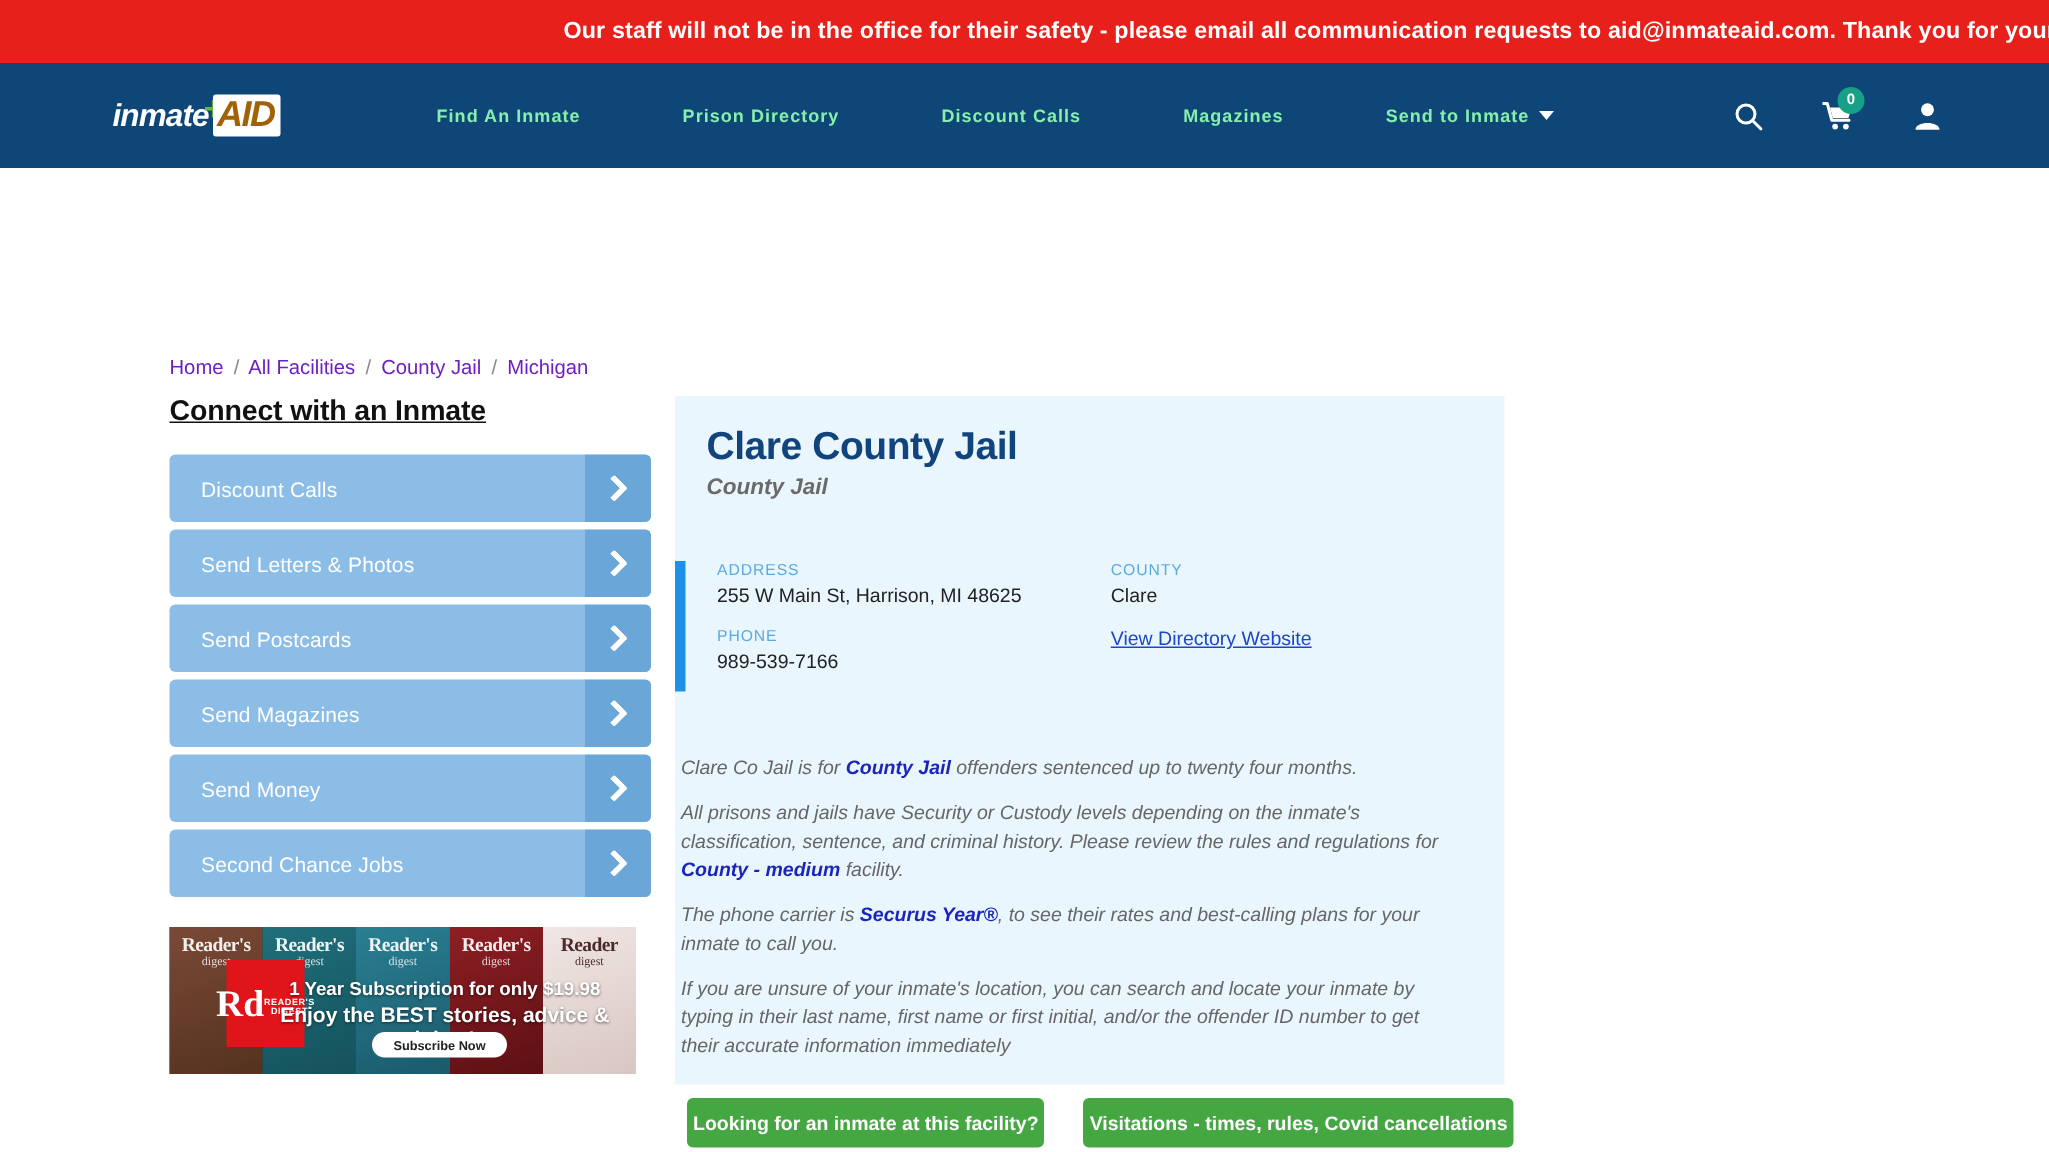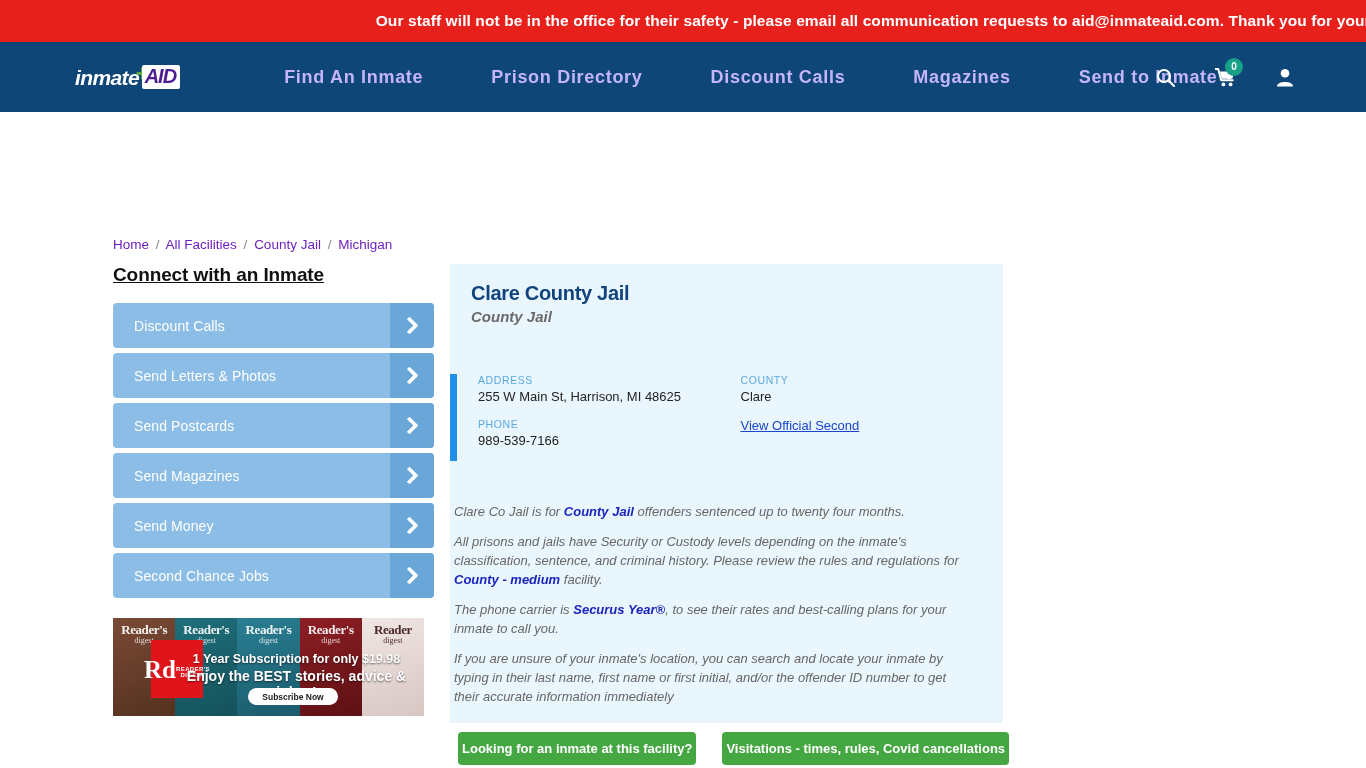--- a/index.html
+++ b/index.html
@@ -56,39 +56,39 @@
   .logo-plus {
     color: #6cb33f;
     font-size: 15px;
     font-weight: bold;
     line-height: 1;
     margin-left: -3px;
     margin-top: -8px;
   }
   .logo-aid {
     background: #ffffff;
-    color: #4c1d95;
-    font-size: 20px;
+    color: #a16207;
+    font-size: 24px;
     font-weight: bold;
     font-style: italic;
     letter-spacing: -1px;
     padding: 1px 4px 2px 3px;
     border-radius: 2px;
     margin-left: -7px;
     line-height: 1.05;
   }
   .nav-links {
     display: flex;
     align-items: center;
     margin-left: 70px;
     gap: 0;
   }
   .nav-link {
-    color: #c4b5fd;
-    font-size: 18px;
+    color: #86efac;
+    font-size: 12px;
     font-weight: bold;
     letter-spacing: 0.7px;
     padding: 0 34px;
     cursor: pointer;
     white-space: nowrap;
   }
   .nav-link.with-caret { display: flex; align-items: center; gap: 6px; }
   .caret {
     width: 0; height: 0;
     border-left: 5px solid transparent;
@@ -240,21 +240,21 @@
   
   .card {
     position: absolute;
     left: 450px; top: 152px;
     width: 553px; height: 459px;
     background: #eaf6fd;
   }
   .card-title {
     margin: 0;
     padding: 18px 0 0 21px;
-    font-size: 20px;
+    font-size: 26px;
     font-weight: bold;
     color: #11437c;
     letter-spacing: -0.3px;
   }
   .card-subtitle {
     padding: 3px 0 0 21px;
     font-size: 15px;
     font-weight: bold;
     font-style: italic;
     color: #6a6a6a;
@@ -467,21 +467,21 @@
           <div class="info-label">ADDRESS</div>
           <div class="info-value">255 W Main St, Harrison, MI 48625</div>
           <div class="info-gap"></div>
           <div class="info-label">PHONE</div>
           <div class="info-value">989-539-7166</div>
         </div>
         <div class="info-col">
           <div class="info-label">COUNTY</div>
           <div class="info-value">Clare</div>
           <div class="info-gap"></div>
-          <div class="info-link">View Official Second</div>
+          <div class="info-link">View Directory Website</div>
         </div>
       </div>
     </div>
 
     <div class="body-text">
       <p>
         <span>Clare Co Jail is for </span><span class="lnk">County Jail</span><span> offenders sentenced up to twenty four months.</span>
       </p>
       <p>
         <span>All prisons and jails have Security or Custody levels depending on the inmate's classification, sentence, and criminal history. Please review the rules and regulations for </span><span class="lnk">County - medium</span><span> facility.</span>

